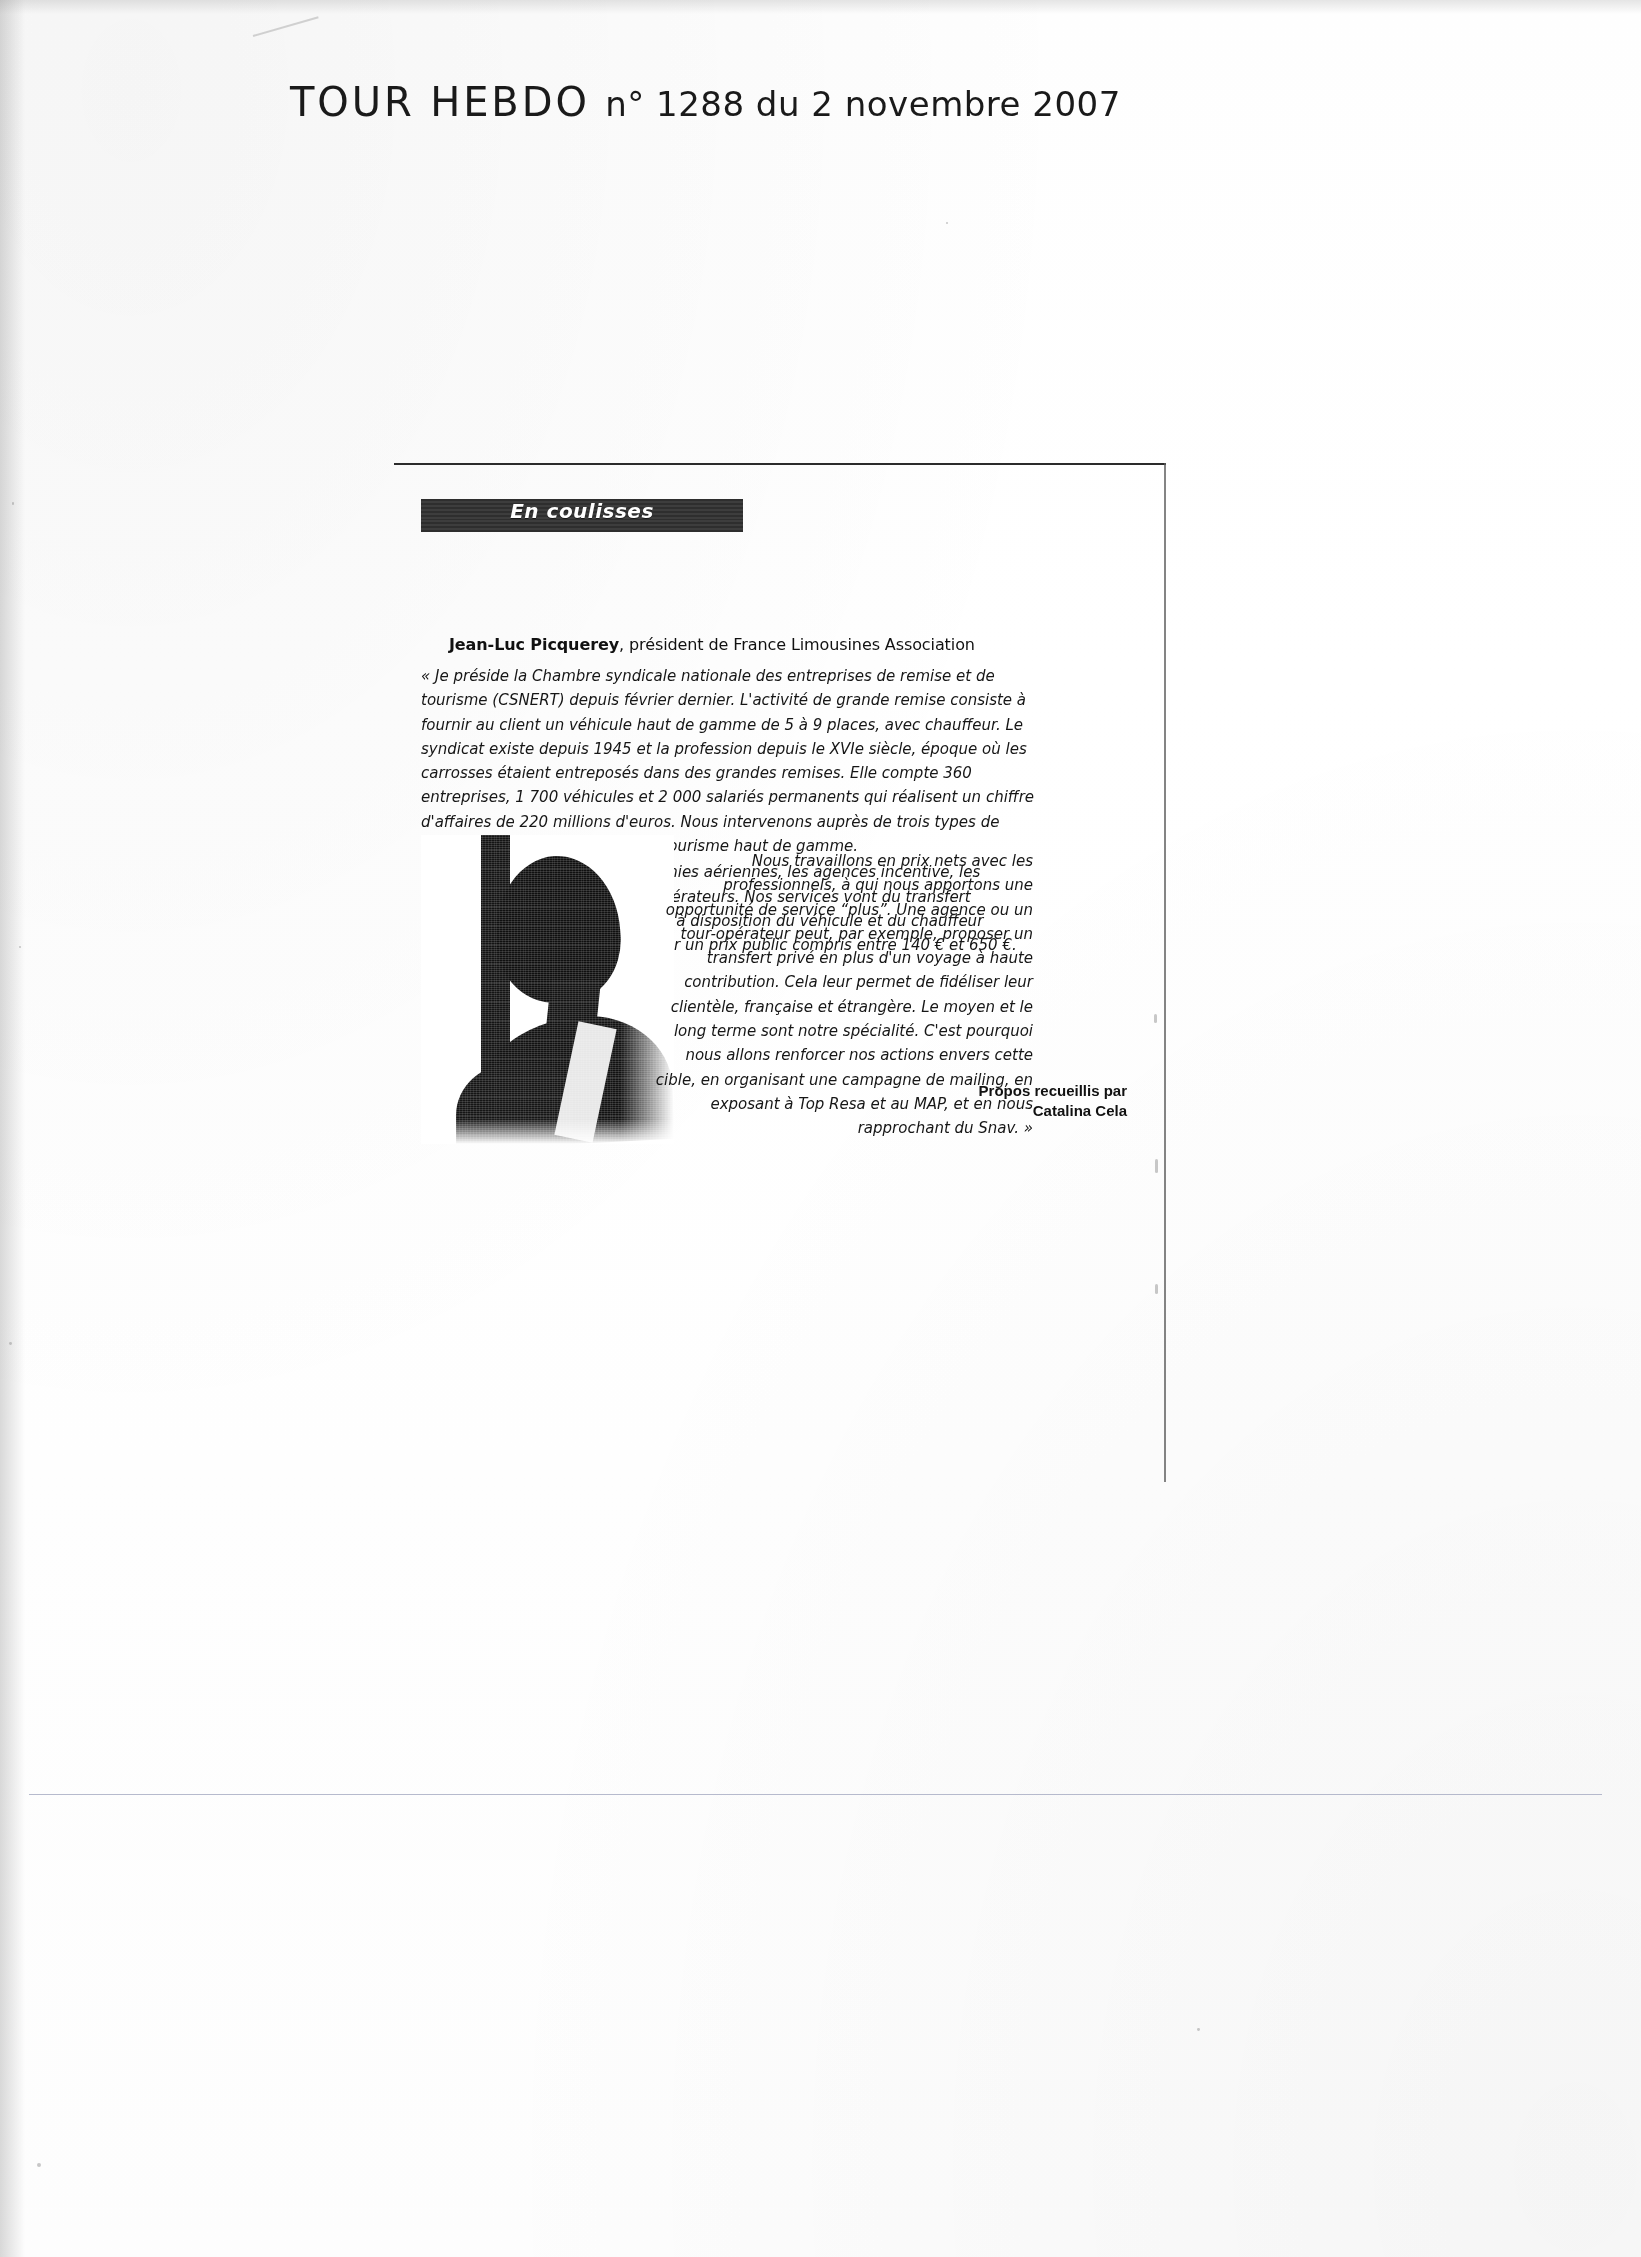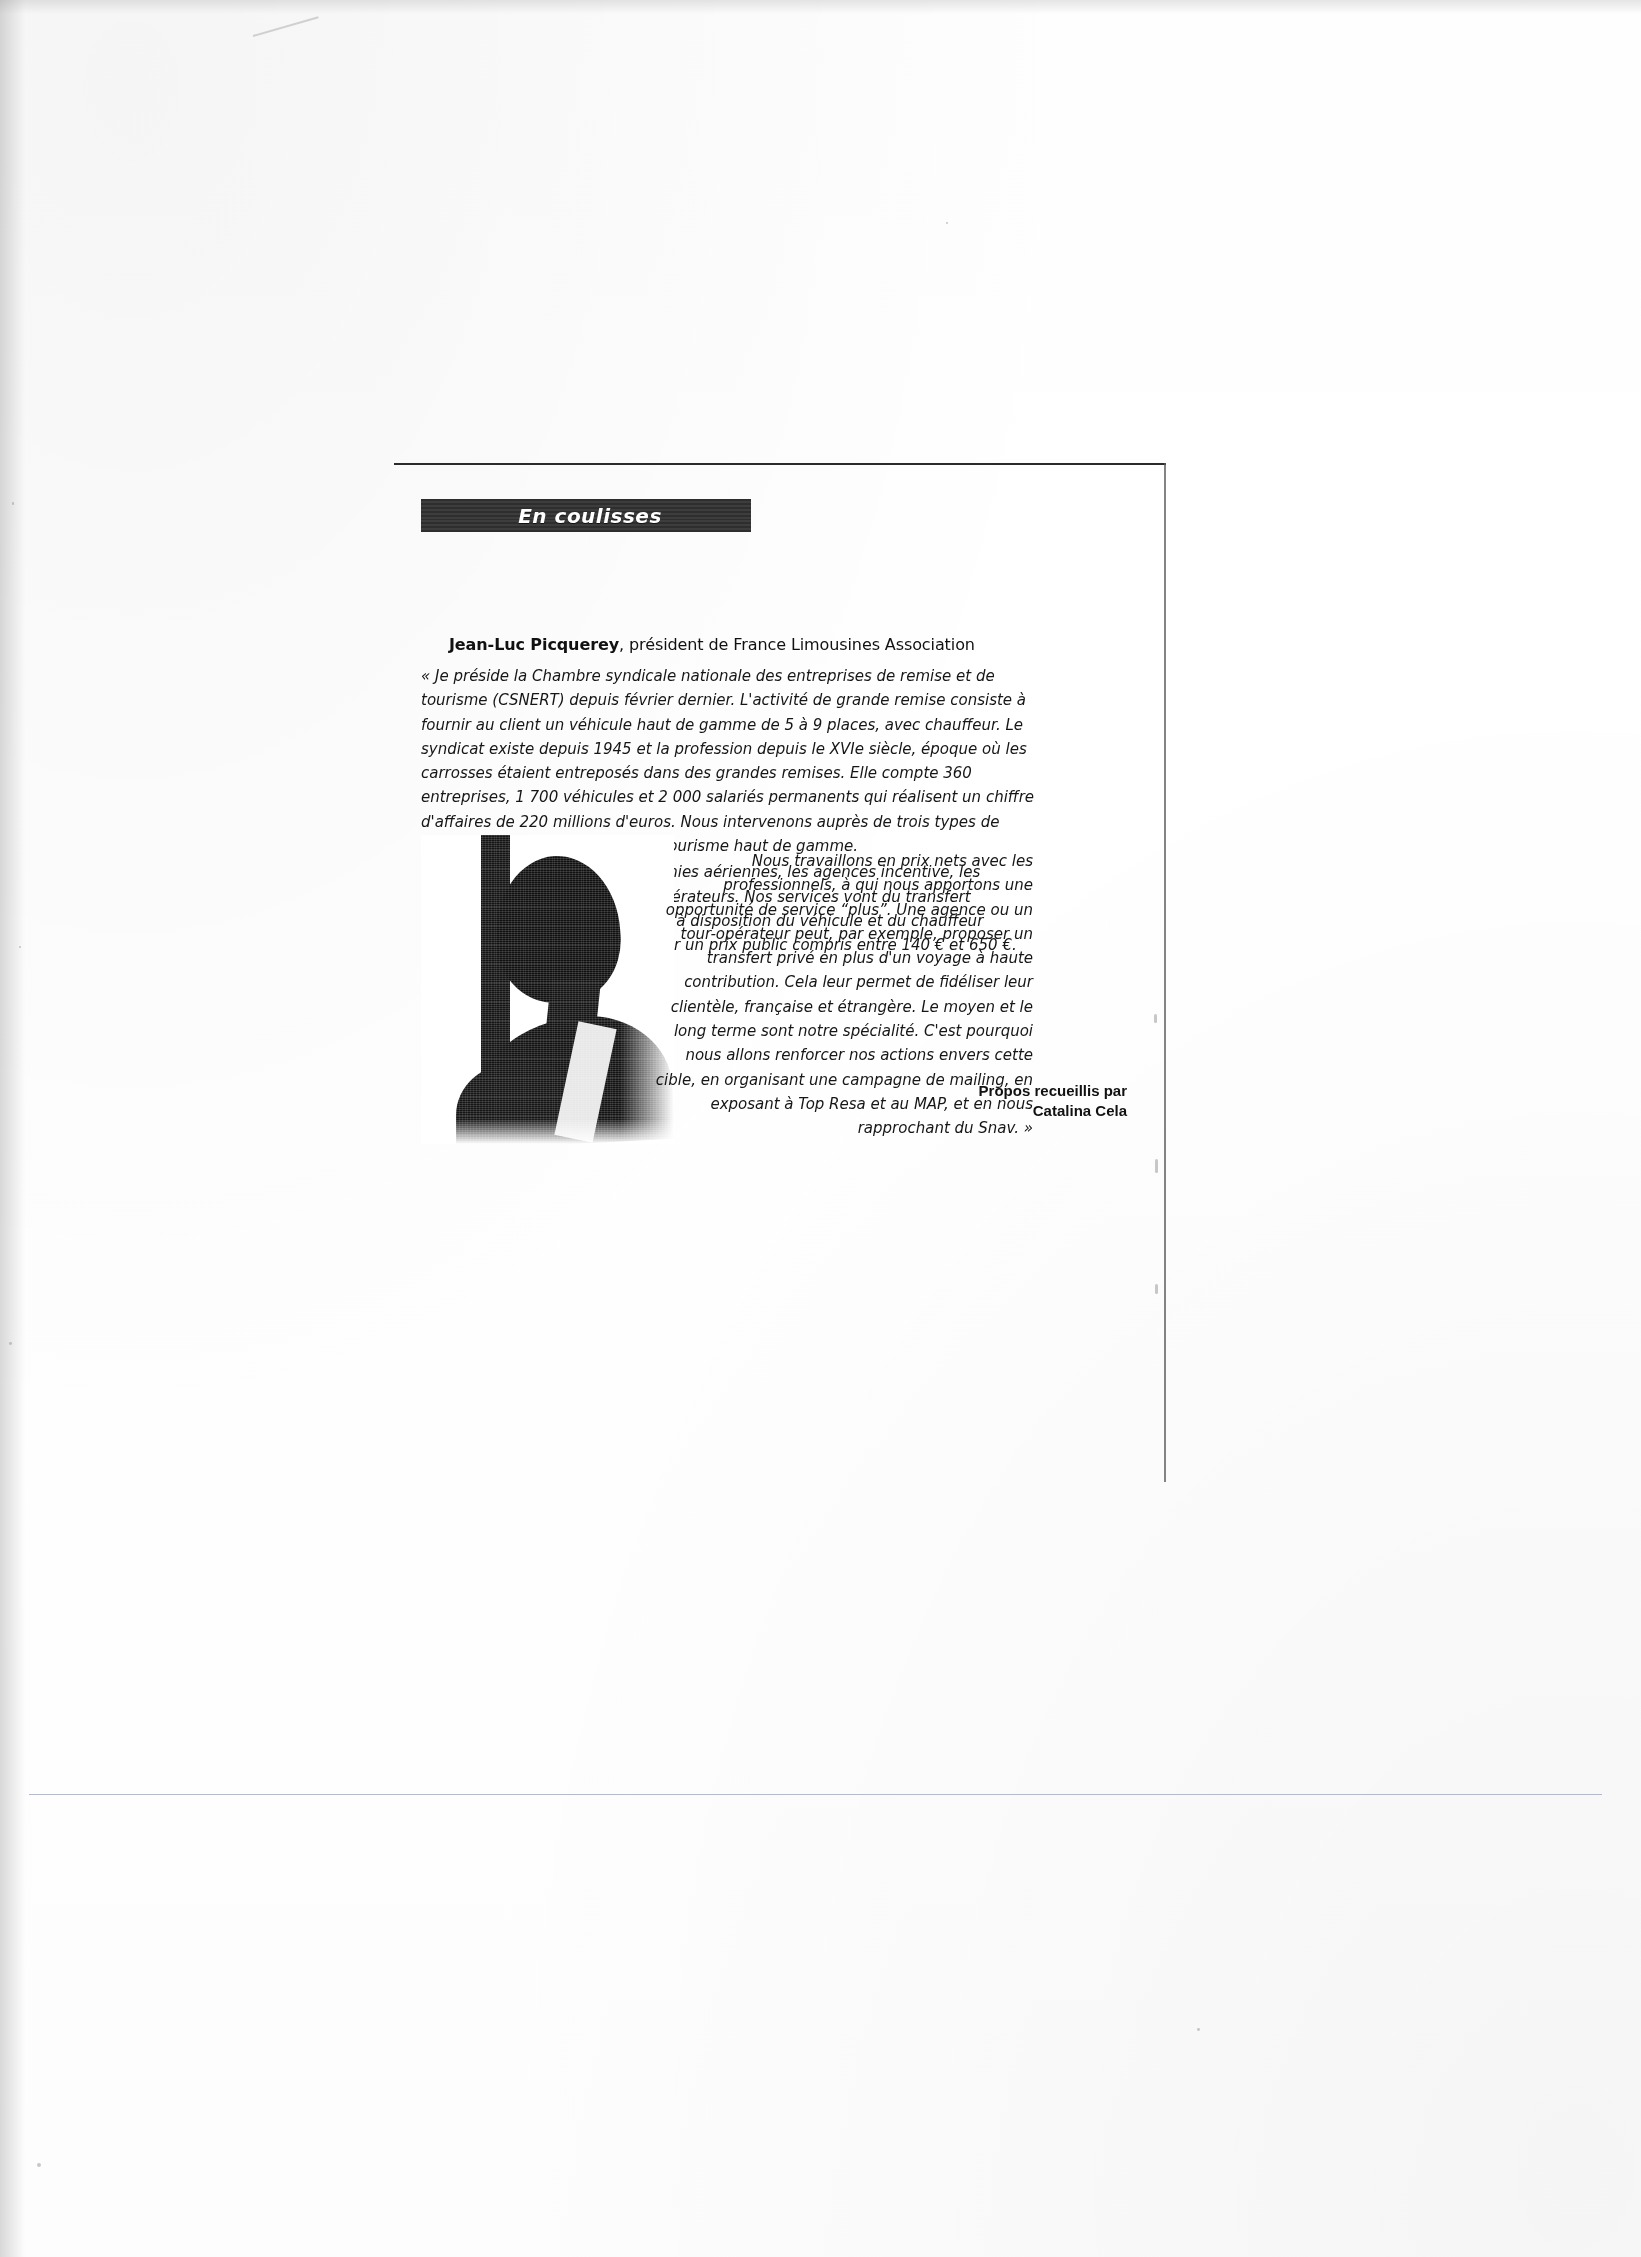--- a/index.html
+++ b/index.html
@@ -110,23 +110,22 @@
   
   .section-banner {
     position: absolute;
     left: 27px;
     top: 36px;
     width: 322px;
     height: 33px;
     background:
       repeating-linear-gradient(180deg, #2e2e2e 0 1.9px, #3d3d3d 1.9px 3.9px);
     display: flex;
-    align-items: center;
+    align-items: flex-start;
     justify-content: center;
-    padding-left: 8px;
   }
   .section-banner .banner-text {
     color: #ffffff;
     font-family: "DejaVu Sans", sans-serif;
     font-weight: 700;
     font-style: italic;
     font-size: 20px;
     letter-spacing: 0.5px;
     text-shadow: 0 1px 0 rgba(0,0,0,.6);
   }
@@ -304,20 +303,23 @@
   <div class="scan-speck" style="left:37px;  top:2163px; width:3.9px;  height:3.9px;"></div>
   <div class="scan-speck" style="left:1197px;top:2028px; width:2.9px;  height:2.9px;"></div>
   <div class="scan-speck" style="left:946px; top:222px;  width:1.9px;  height:1.9px;"></div>
   <div class="scan-speck" style="left:1154px;top:1014px; width:2.9px;  height:8.7px; border-radius:1.9px;"></div>
   <div class="scan-speck" style="left:1155px;top:1159px; width:2.9px;  height:13.5px;border-radius:1.9px;"></div>
   <div class="scan-speck" style="left:1155px;top:1284px; width:2.9px;  height:9.7px;border-radius:1.9px;"></div>
   <div class="scan-scratch" style="left:253px; top:35px;  width:68px; height:1.9px; transform: rotate(-16deg);"></div>
 
   <div class="sheet-rule"></div>
 
+  <div class="scan-header">
+    <span class="title-main">TOUR HEBDO</span><span class="title-sub">n° 1288 du 2 novembre 2007</span>
+  </div>
 
   <div class="clipping">
     <div class="clip-rule-top"></div>
     <div class="clip-rule-right"></div>
 
     <div class="section-banner">
       <span class="banner-text">En coulisses</span>
     </div>
 
 

